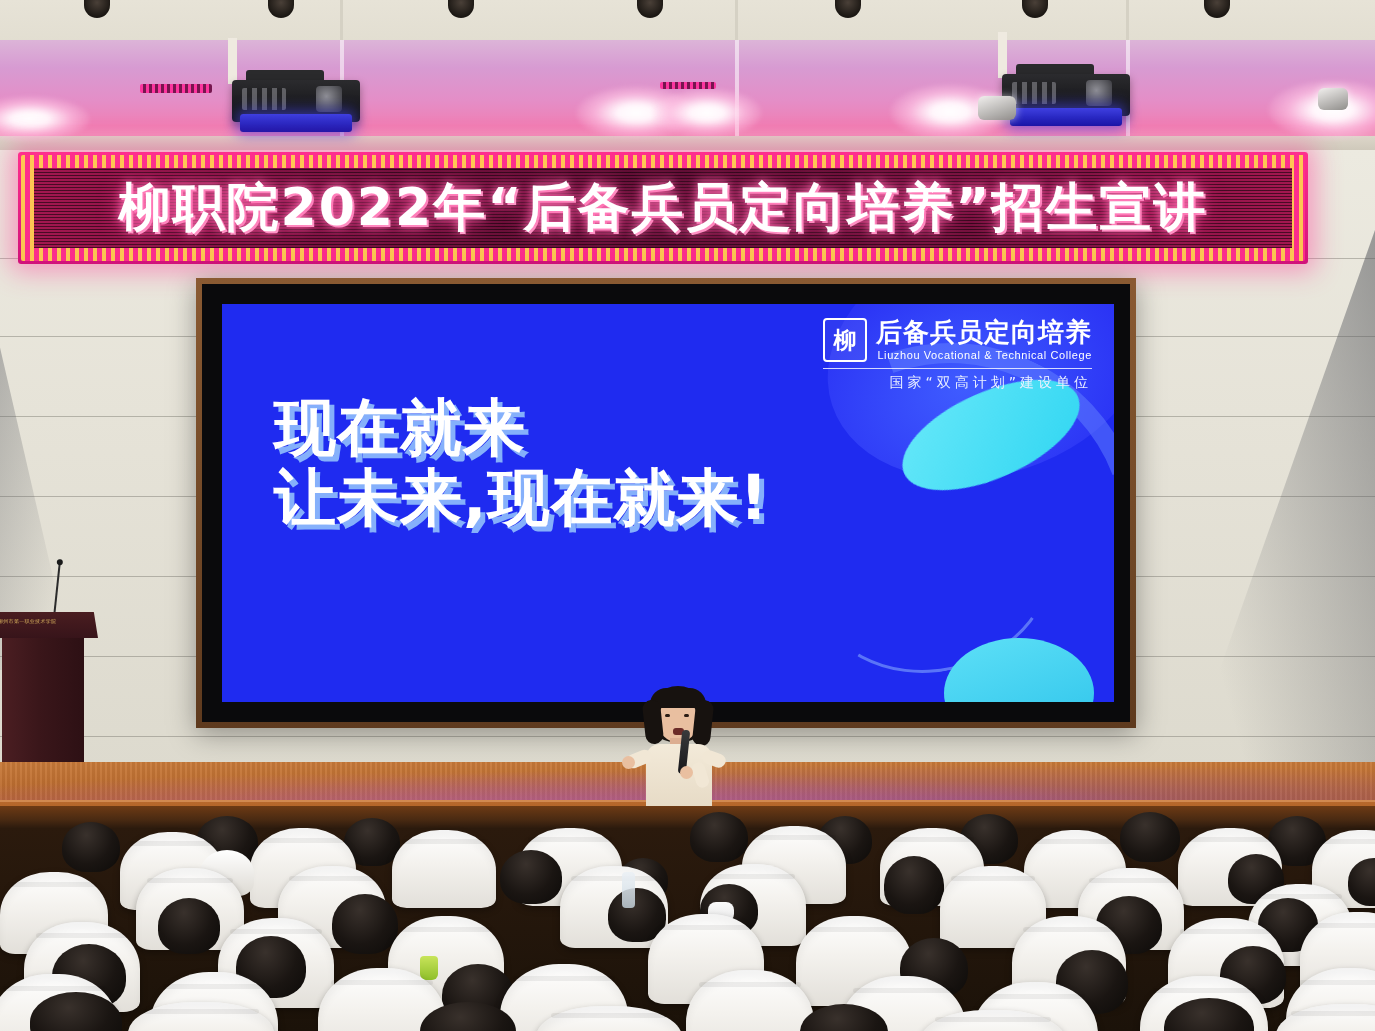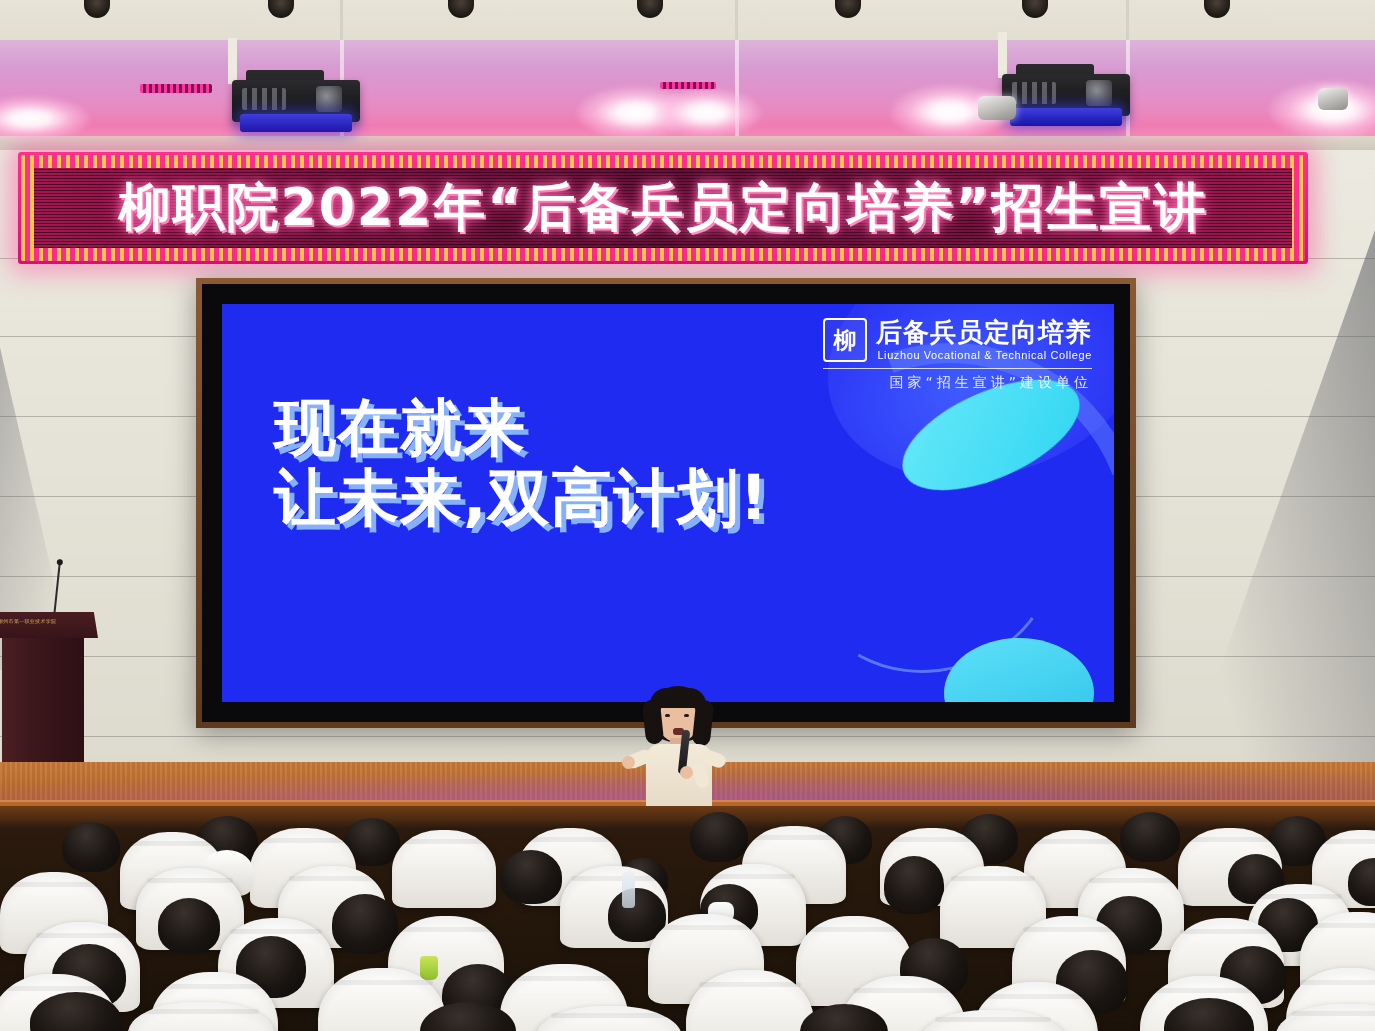--- a/index.html
+++ b/index.html
@@ -411,25 +411,25 @@
 
     <div class="slide-logo">
       <div class="logo-row">
         <span class="logo-mark">柳</span>
         <span>
           <span class="logo-cn">后备兵员定向培养</span>
           <div class="logo-en">Liuzhou Vocational &amp; Technical College</div>
         </span>
       </div>
       <div class="logo-rule"></div>
-      <div class="logo-sub">国家“招生宣讲”建设单位</div>
+      <div class="logo-sub">国家“双高计划”建设单位</div>
     </div>
 
     <div class="slide-h1">现在就来</div>
-    <div class="slide-h2">让未来,双高计划!</div>
+    <div class="slide-h2">让未来,现在就来!</div>
   </div>
 
   <div class="podium">
     <div class="podium-mic"></div>
     <div class="podium-top">
       <span class="podium-plaque">柳州市第一职业技术学院</span>
     </div>
     <div class="podium-body"></div>
     <div class="podium-base"></div>
   </div>

